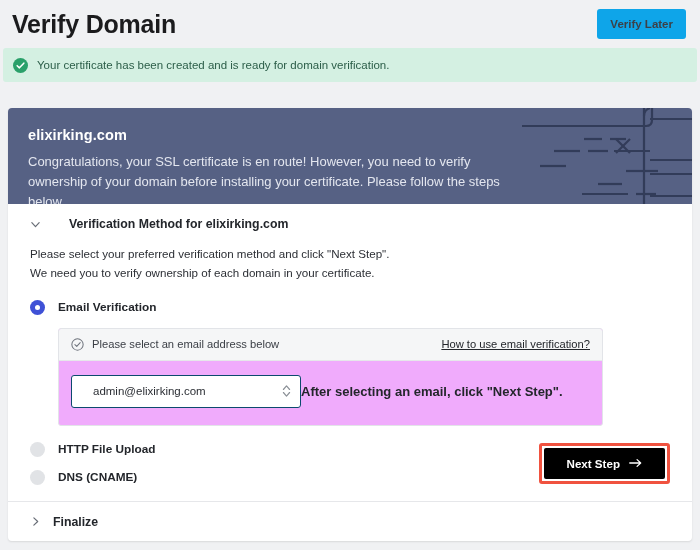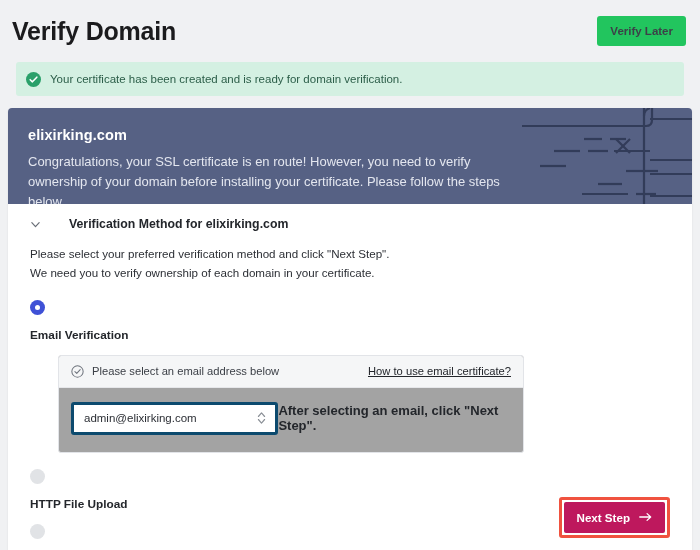--- a/index.html
+++ b/index.html
@@ -6,38 +6,38 @@
   html, body {
     width: 700px; height: 550px;
     background: #f0f1f3;
     font-family: "Liberation Sans", sans-serif;
     -webkit-font-smoothing: antialiased;
   }
   .page { position: relative; width: 700px; height: 550px; overflow: hidden; }
 
   
   .header {
-    height: 62px; padding: 0 14px 0 12px;
+    height: 48px; padding: 0 14px 0 12px;
     display: flex; align-items: center; justify-content: space-between;
   }
   .page-title {
     font-size: 25px; font-weight: bold; color: #1b1b1d;
     letter-spacing: -0.2px; line-height: 1;
   }
   .verify-later {
-    background: #22c55e; color: #3c4148;
+    background: #0ea5e9; color: #3c4148;
     border: none; border-radius: 3px;
     font-family: "Liberation Sans", sans-serif;
     font-size: 11.5px; font-weight: bold;
     padding: 9px 13px; cursor: pointer;
   }
 
   
   .banner {
-    margin: 0 16px; height: 34px;
+    margin: 0 3px; height: 34px;
     background: #d4f0e2; border-radius: 3px;
     display: flex; align-items: center; padding: 0 10px;
   }
   .banner-icon {
     width: 15px; height: 15px; border-radius: 50%;
     background: #2aa06a; display: flex; align-items: center;
     justify-content: center; flex: 0 0 auto; margin-right: 9px;
   }
   .banner-icon svg { display: block; }
   .banner-text { font-size: 11.5px; color: #2c5e49; }
@@ -76,75 +76,75 @@
     border-top: 1px solid #e6e7ea;
   }
   .acc-head.first { border-top: none; gap: 28px; }
   .acc-title { font-size: 12.3px; font-weight: bold; color: #23262b; }
   .chev { width: 11px; height: 11px; flex: 0 0 auto; color: #6a6f78; }
 
   .acc-body { padding: 2px 22px 16px 22px; }
   .intro { font-size: 11.6px; color: #2c2f35; line-height: 1.62; margin-bottom: 17px; }
 
   
-  .opt { display: flex; align-items: flex-start; gap: 13px; cursor: pointer; flex-direction: column; }
+  .opt { display: flex; align-items: center; gap: 13px; cursor: pointer; }
   .radio {
     width: 15px; height: 15px; border-radius: 50%;
     background: #e1e3e6; flex: 0 0 auto;
     display: flex; align-items: center; justify-content: center;
   }
   .radio.on { background: #3f51d6; }
   .radio.on::after {
     content: ""; width: 5px; height: 5px;
     border-radius: 50%; background: #fff;
   }
   .opt-label { font-size: 11.8px; font-weight: bold; color: #23262b; }
 
   
   .subcard {
     margin: 13px 0 0 28px; border: 1px solid #e2e4e8;
-    border-radius: 3px; background: #a3a3a3; overflow: hidden;
-    width: 466px;
+    border-radius: 3px; background: #f0abfc; overflow: hidden;
+    width: 545px;
   }
   .subcard-head {
     background: #f5f6f7; border-bottom: 1px solid #e6e7ea;
     padding: 9px 12px; display: flex; align-items: center;
     justify-content: space-between;
   }
   .subcard-head-left { display: flex; align-items: center; gap: 8px; }
   .check-ring { width: 13px; height: 13px; color: #6f747d; flex: 0 0 auto; }
   .subcard-head-text { font-size: 11.2px; color: #3a3e45; }
   .howto {
     font-size: 11.2px; color: #23262b; text-decoration: underline;
     cursor: pointer;
   }
   .subcard-body { padding: 14px 12px 17px 12px; display: flex; align-items: center; }
   .email-select {
     position: relative; width: 230px; height: 33px;
-    border: 3px solid #0c4a6e; border-radius: 3px;
+    border: 1px solid #0c4a6e; border-radius: 3px;
     background: #fff; display: flex; align-items: center;
-    padding: 0 10px; cursor: pointer;
+    padding: 0 21px; cursor: pointer;
   }
   .email-select-value { font-size: 11.5px; color: #2c2f35; }
   .stepper { position: absolute; right: 9px; top: 50%; transform: translateY(-50%); color: #8b9097; }
   .after-hint { font-size: 13px; color: #23262b; font-weight: bold; }
 
   .opt-row { display: flex; align-items: center; justify-content: space-between; }
   .opts-stack { display: flex; flex-direction: column; gap: 13px; }
 
   
   .next-wrap {
     border: 3px solid #f0523f; border-radius: 3px; padding: 2px;
     align-self: center;
   }
   .next-btn {
-    background: #be185d; color: #fff; border: none;
+    background: #000000; color: #fff; border: none;
     font-family: "Liberation Sans", sans-serif;
     font-size: 11.6px; font-weight: bold;
-    padding: 9px 13px; border-radius: 2px; cursor: pointer;
+    padding: 9px 23px; border-radius: 2px; cursor: pointer;
     display: flex; align-items: center; gap: 9px; white-space: nowrap;
   }
   .arrow { width: 13px; height: 10px; }
 </style>
 </head>
 <body>
 
 <div class="page">
 
   <div class="header">
@@ -211,21 +211,21 @@
 
       <div class="subcard">
         <div class="subcard-head">
           <div class="subcard-head-left">
             <svg class="check-ring" viewBox="0 0 14 14">
               <circle cx="7" cy="7" r="6.1" fill="none" stroke="currentColor" stroke-width="1.1"></circle>
               <path d="M4.2 7.1 L6.2 9.1 L9.9 4.9" fill="none" stroke="currentColor" stroke-width="1.1" stroke-linecap="round" stroke-linejoin="round"></path>
             </svg>
             <span class="subcard-head-text">Please select an email address below</span>
           </div>
-          <span class="howto">How to use email certificate?</span>
+          <span class="howto">How to use email verification?</span>
         </div>
         <div class="subcard-body">
           <div class="email-select">
             <span class="email-select-value">admin@elixirking.com</span>
             <svg class="stepper" width="9" height="15" viewBox="0 0 9 15">
               <path d="M1.4 6 L4.5 2.4 L7.6 6" fill="none" stroke="currentColor" stroke-width="1.15" stroke-linecap="round" stroke-linejoin="round"></path>
               <path d="M1.4 9 L4.5 12.6 L7.6 9" fill="none" stroke="currentColor" stroke-width="1.15" stroke-linecap="round" stroke-linejoin="round"></path>
             </svg>
           </div>
           <span class="after-hint">After selecting an email, click "Next Step".</span>

